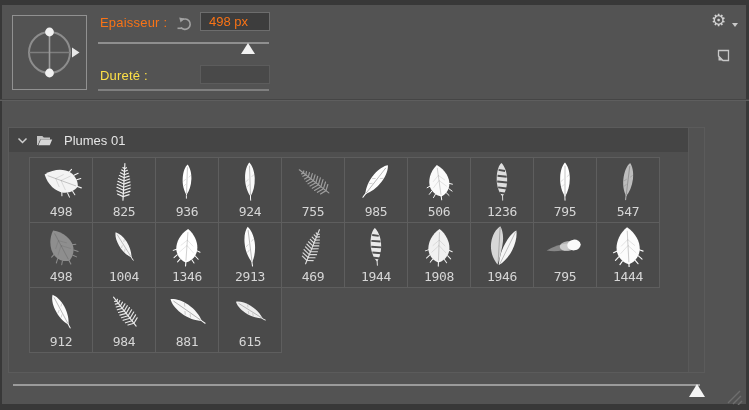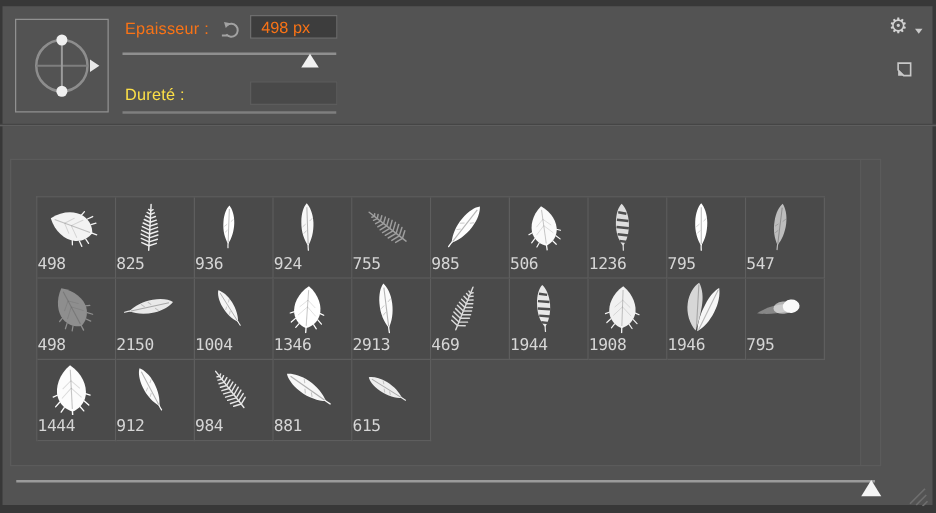--- a/index.html
+++ b/index.html
@@ -43,21 +43,21 @@
   .group-title{margin-left:11px;font-size:13px;color:#e6e6e6;}
   .scroll-gutter{position:absolute;right:0;top:0;width:16px;height:244px;background:#525252;border-left:1px solid #595959;box-sizing:border-box;}
 
   .grid{
     position:absolute;left:20px;top:29px;
     display:grid;grid-template-columns:repeat(10,63px);grid-auto-rows:65px;
     border-left:1px solid #5e5e5e;border-top:1px solid #5e5e5e;width:630px;
   }
   .tile{
     box-sizing:border-box;border-right:1px solid #5e5e5e;border-bottom:1px solid #5e5e5e;
-    background:#4a4a4a;display:flex;flex-direction:column;align-items:flex-start;cursor:pointer;
+    background:#4a4a4a;display:flex;flex-direction:column;align-items:center;cursor:pointer;
   }
   .tile svg.thumbimg{width:54px;height:43px;margin-top:1px;flex:0 0 auto;}
   .tile .num{
     height:20px;line-height:19px;font-size:13px;color:#d6d6d6;
     font-family:"DejaVu Sans Mono", monospace;letter-spacing:-0.3px;
   }
 
   
   .footer-track{position:absolute;left:13px;top:384px;width:687px;height:2px;background:#9b9b9b;}
   .footer-thumb{position:absolute;top:384px;width:0;height:0;border-left:8px solid transparent;border-right:8px solid transparent;border-bottom:13px solid #f5f5f5;}
@@ -139,20 +139,30 @@
   <span class="gear-caret"></span>
 </div>
 <div class="panel-btn">
   <svg width="15" height="15" viewBox="0 0 15 15">
     <path d="M2.5,2.5 H12.5 V12.5 H7 L2.5,8 Z" fill="none" stroke="#c8c8c8" stroke-width="1.3"></path>
     <polygon points="2.5,8 7,12.5 2.5,12.5" fill="#c8c8c8"></polygon>
   </svg>
 </div>
 
 <div class="brush-list">
+  <div class="group-header">
+    <svg class="chev" width="11" height="11" viewBox="0 0 11 11">
+      <polyline points="1.5,3.5 5.5,7.5 9.5,3.5" stroke="#cfcfcf" stroke-width="1.5" fill="none"></polyline>
+    </svg>
+    <svg class="fold" width="17" height="13" viewBox="0 0 17 13">
+      <path d="M1,2 H6.3 L7.8,3.6 H14 V5.4 H4.2 L1.8,11 H1 Z" fill="#c4c4c4"></path>
+      <path d="M4.8,5.4 H16.2 L13.8,11.2 H2.4 Z" fill="#d8d8d8"></path>
+    </svg>
+    <span class="group-title">Plumes 01</span>
+  </div>
   <div class="scroll-gutter"></div>
   <div class="grid">
       <div class="tile">
         <svg class="thumbimg" viewBox="0 0 48 48" style="color: rgb(243, 243, 243);">
           <use href="#feather-fluffy" transform="rotate(-70 24 24) translate(24 24) scale(1.05) translate(-24 -24)"></use>
         </svg>
         <div class="num">498</div>
       </div>
       <div class="tile">
         <svg class="thumbimg" viewBox="0 0 48 48" style="color: rgb(238, 238, 238);">
@@ -206,26 +216,20 @@
         <svg class="thumbimg" viewBox="0 0 48 48" style="color: rgb(189, 189, 189);">
           <use href="#feather-quill" transform="rotate(7 24 24) translate(24 24) scale(0.98) translate(-24 -24)"></use>
         </svg>
         <div class="num">547</div>
       </div>
       <div class="tile">
         <svg class="thumbimg" viewBox="0 0 48 48" style="color: rgb(142, 142, 142);">
           <use href="#feather-fluffy" transform="rotate(-28 24 24) translate(24 24) scale(1.02) translate(-24 -24)"></use>
         </svg>
         <div class="num">498</div>
-      </div>
-      <div class="tile">
-        <svg class="thumbimg" viewBox="0 0 48 48" style="color: rgb(233, 233, 233);">
-          <use href="#feather-quill" transform="rotate(78 24 24) translate(24 24) scale(1.05) translate(-24 -24)"></use>
-        </svg>
-        <div class="num">2150</div>
       </div>
       <div class="tile">
         <svg class="thumbimg" viewBox="0 0 48 48" style="color: rgb(244, 244, 244);">
           <use href="#feather-quill" transform="rotate(-32 24 24) translate(24 24) scale(0.88) translate(-24 -24)"></use>
         </svg>
         <div class="num">1004</div>
       </div>
       <div class="tile">
         <svg class="thumbimg" viewBox="0 0 48 48" style="color: rgb(255, 255, 255);">
           <use href="#feather-fluffy" transform="rotate(4 24 24) translate(24 24) scale(1) translate(-24 -24)"></use>

